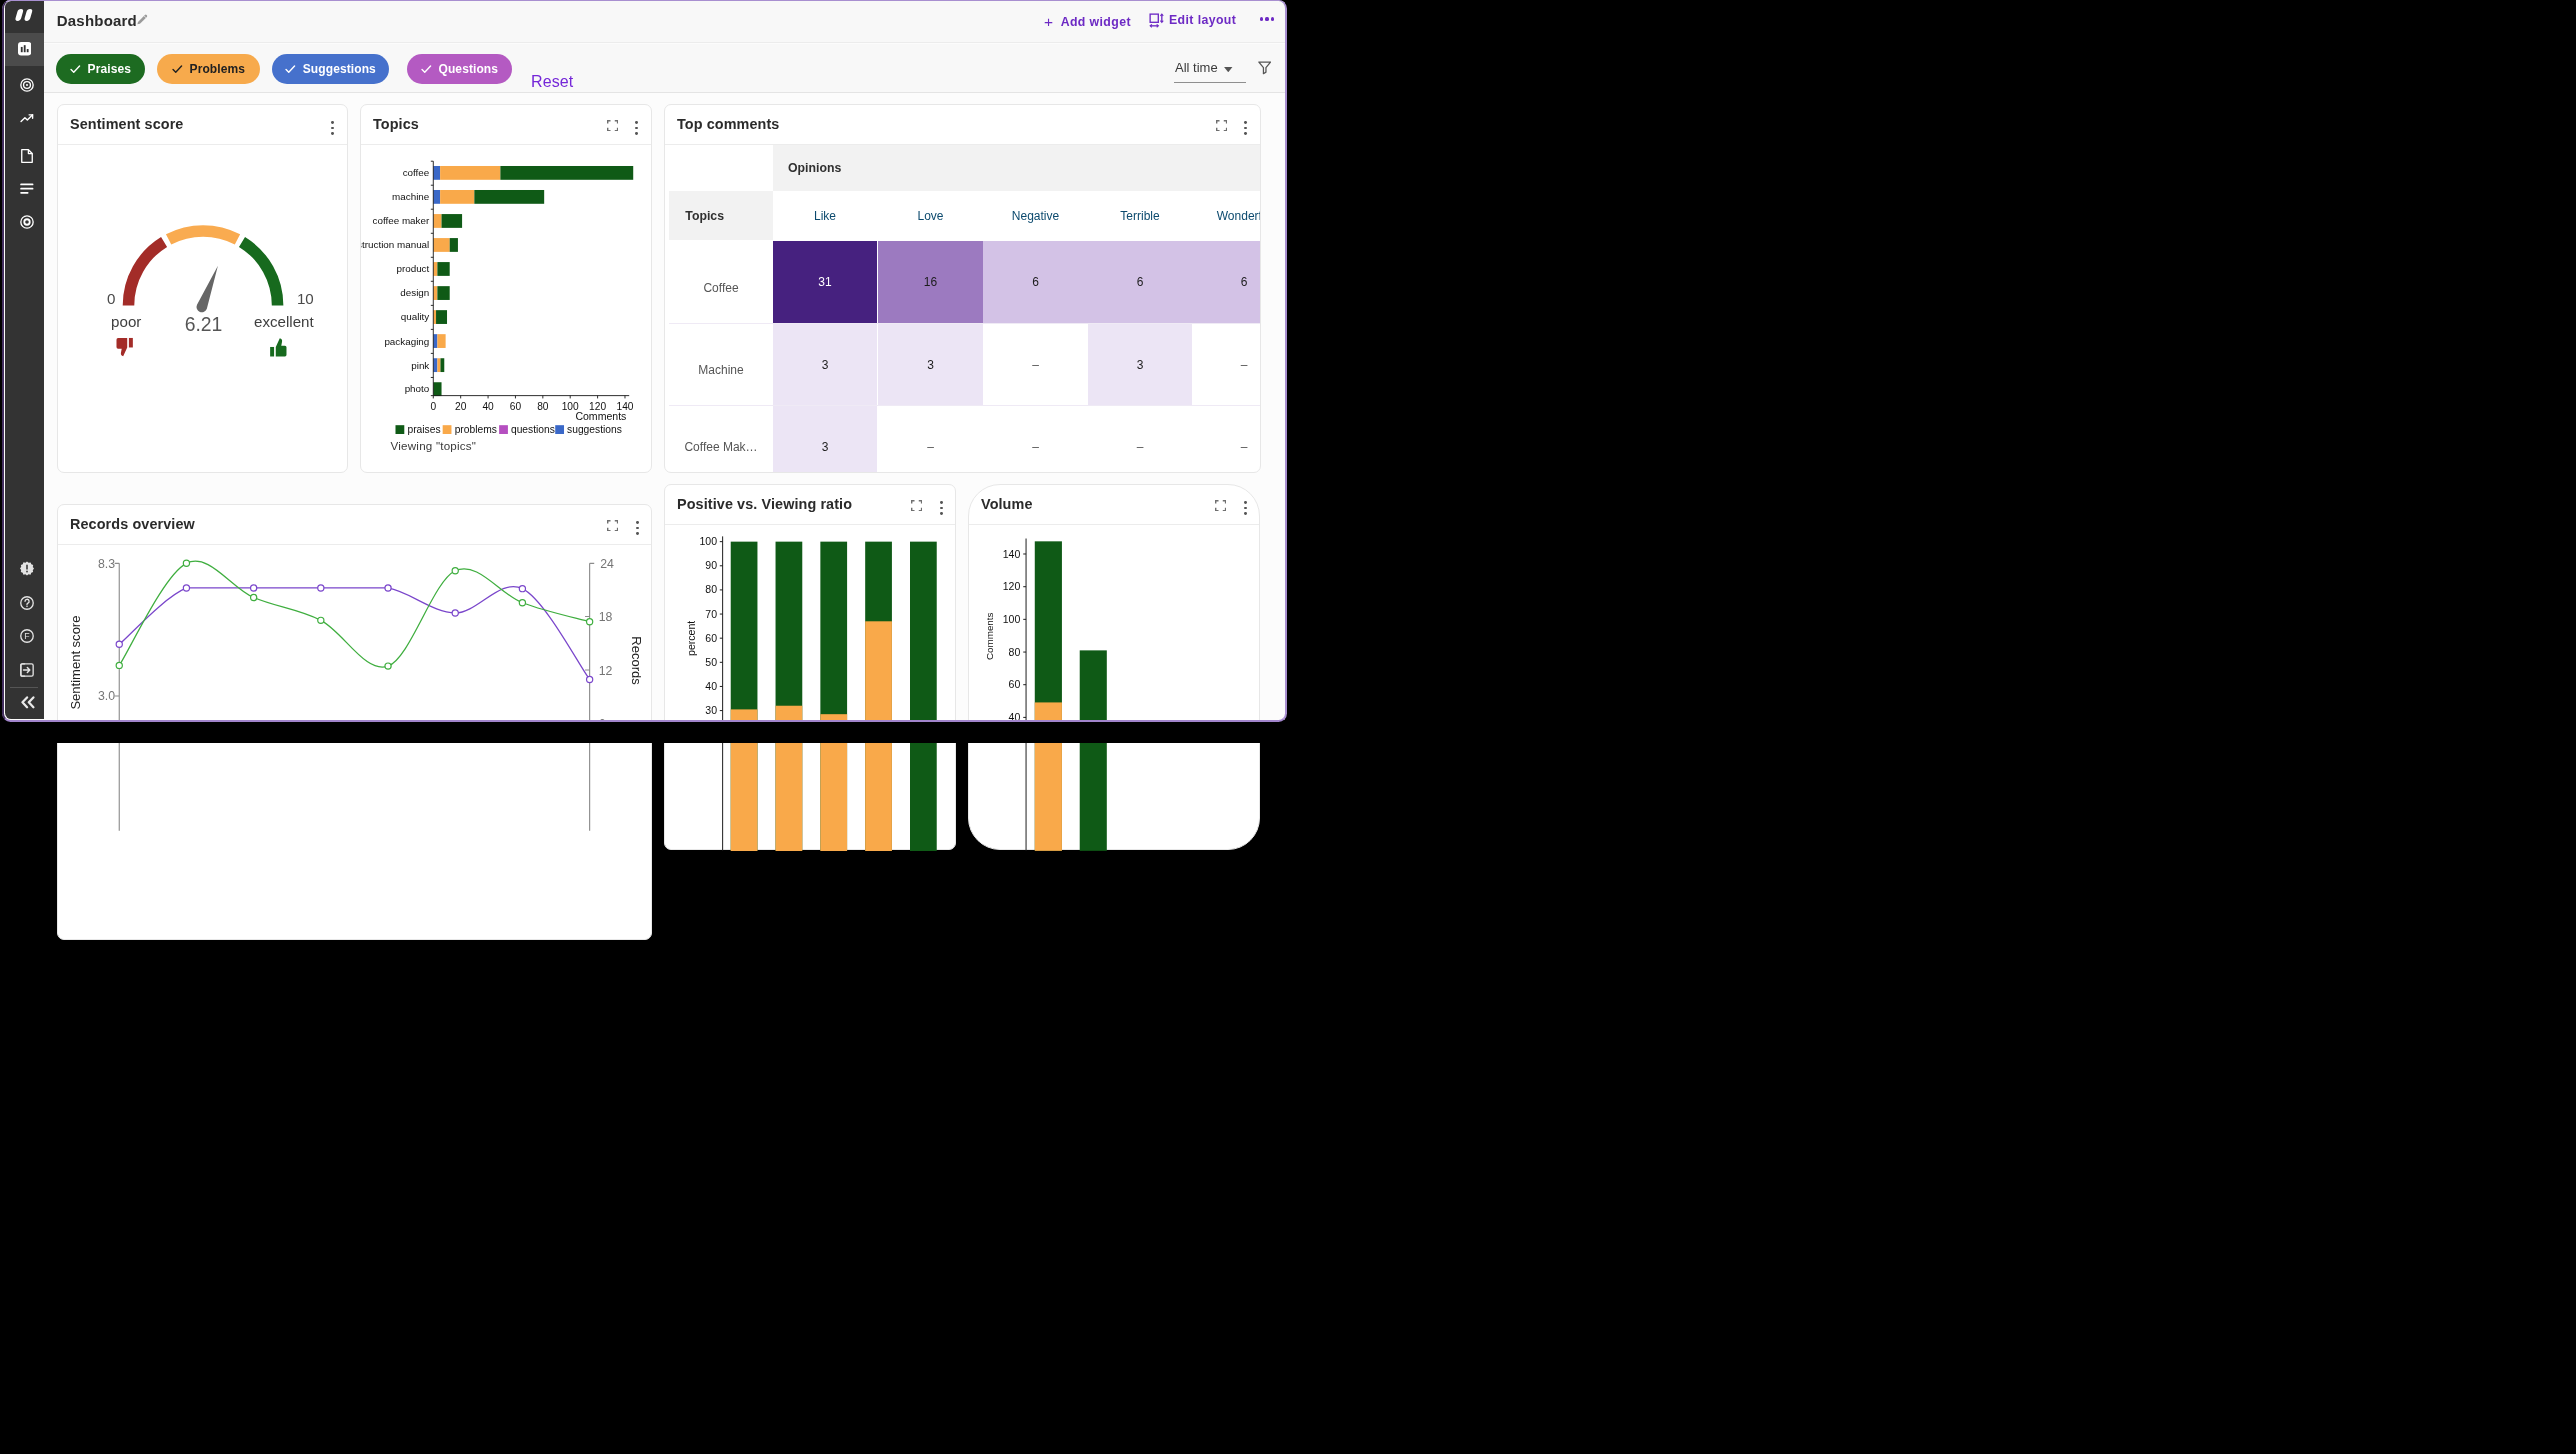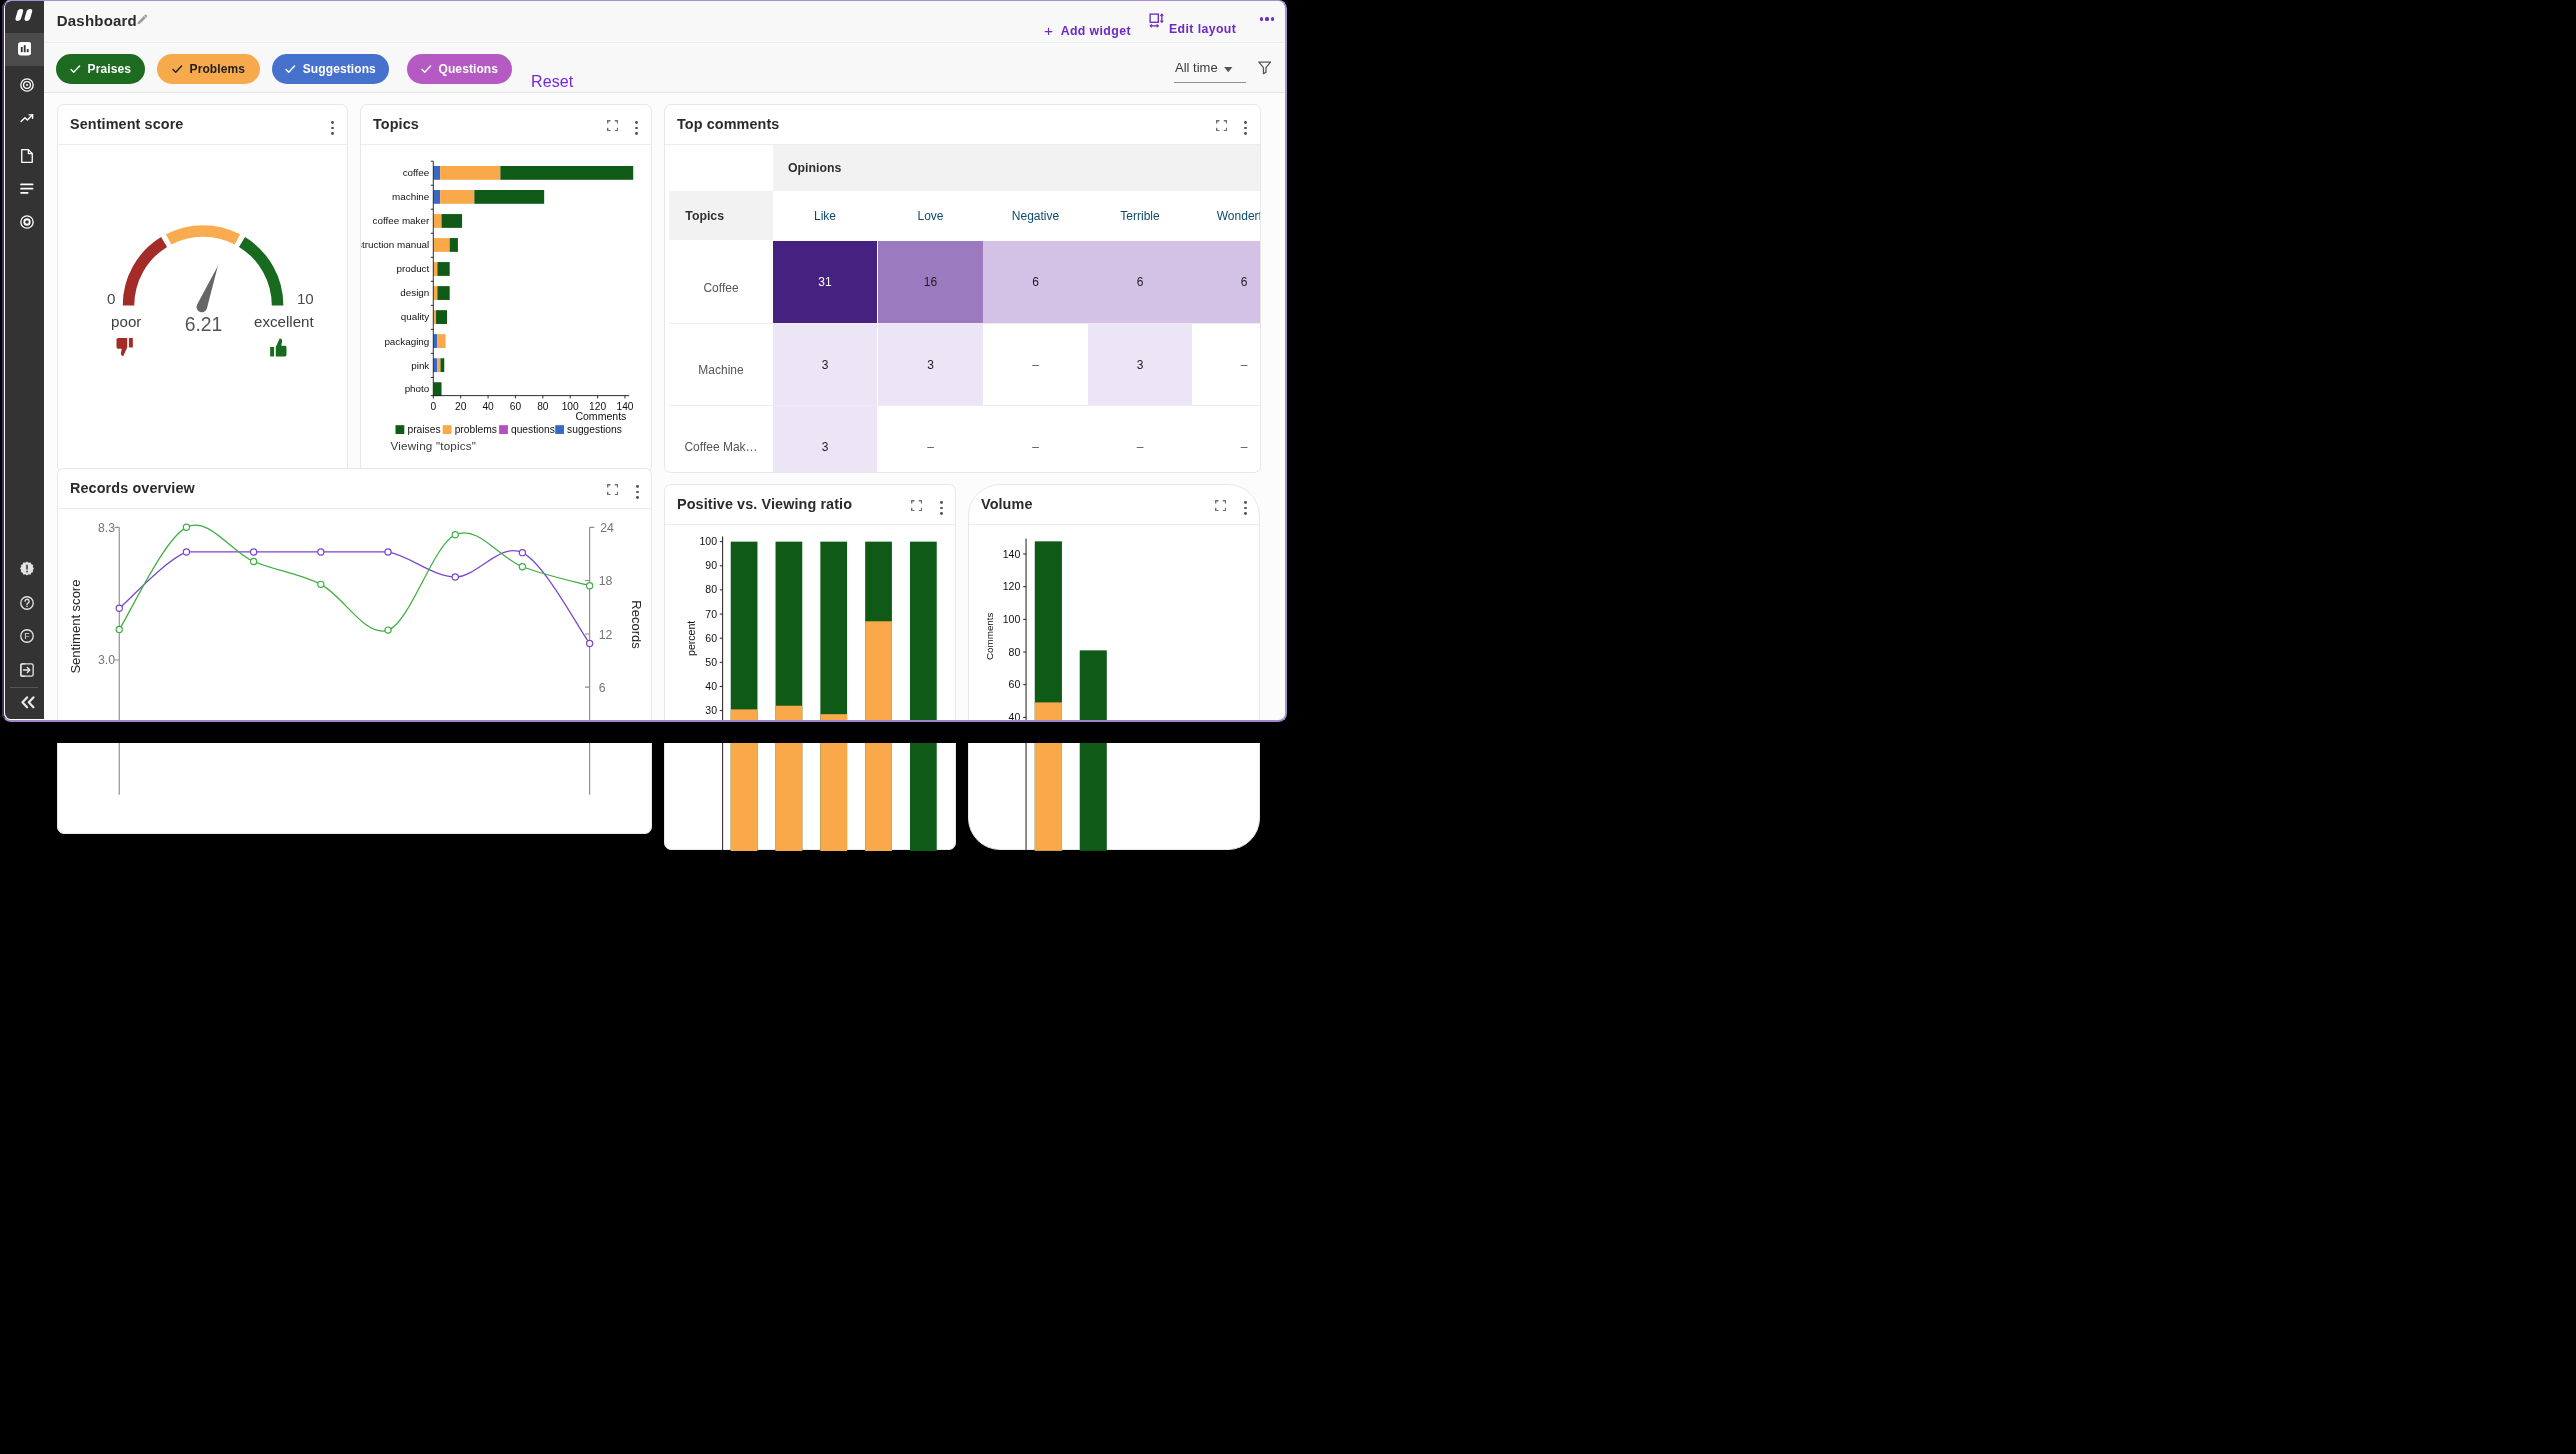--- a/index.html
+++ b/index.html
@@ -9,21 +9,21 @@
 .abs { position:absolute; }
 
 #appbg { left:1.8px; top:0; width:1283px; height:721px; background:#fcfcfc; border-radius:8.5px; }
 #frame { left:1.8px; top:0; width:1285px; height:722px; border-top:1.4px solid #a88fd0; border-right:2.5px solid #a88fd0; border-bottom:2.1px solid #a184cb; border-left:2.8px solid #443060; border-radius:8.5px; box-shadow:0 0 0 21px #000; z-index:50; pointer-events:none; }
 
 #sidebar { left:4.6px; top:1.4px; width:39px; height:718px; background:#333333; border-radius:6.3px 0 0 6.3px; }
 #sb-active { left:0; top:32px; width:39px; height:33px; background:#4b4b4b; position:absolute; }
 
 #header { left:44px; top:1.4px; width:1241px; height:42px; background:#f8f8f8; border-bottom:0.7px solid #ececec;padding-left:36px; }
 #h-title { left:12.8px; top:10.6px; font-size:15px; font-weight:700; color:#2b2b2b; letter-spacing:0.2px; }
-.plink { color:#6d2ac4; font-size:12.3px; font-weight:600; letter-spacing:0.4px;margin-top:9px; }
+.plink { color:#6d2ac4; font-size:12.3px; font-weight:600; letter-spacing:0.4px; }
 
 #fbar { left:44px; top:44px; width:1241px; height:49px; background:#f8f8f8; border-bottom:0.7px solid #e4e4e4; }
 .pill { position:absolute; top:10.2px; height:30px; border-radius:15px; display:flex; align-items:center; justify-content:center; gap:7px; font-size:12px; font-weight:600; letter-spacing:0.1px; }
 .pill svg { flex:0 0 auto; }
 
 .card { position:absolute; background:#fff; border:0.7px solid #e7e7e7; border-radius:7px; }
 .chead { position:absolute; left:0; top:0; right:0; height:40px; border-bottom:0.7px solid #ececec; }
 .ctitle { position:absolute; left:12px; top:11.3px; font-size:14.4px; font-weight:700; color:#2b2b2b; letter-spacing:0.1px; }
 .dots3 { position:absolute; top:14px; z-index:5; }
 .dots3 span { display:block; width:2.8px; height:2.8px; border-radius:50%; background:#555; margin:2.4px 0; }
@@ -337,21 +337,21 @@
       <div class="abs rowlab" style="top:295px;">Coffee Mak…</div>
       <div class="abs cell" style="left:104px;top:261px;width:104px;height:82px;background:#ece5f5;color:#1d1d1d;">3</div>
       <div class="abs cell" style="left:209px;top:261px;width:105px;height:82px;color:#555;">–</div>
       <div class="abs cell" style="left:314px;top:261px;width:105px;height:82px;color:#555;">–</div>
       <div class="abs cell" style="left:419px;top:261px;width:104px;height:82px;color:#555;">–</div>
       <div class="abs cell" style="left:523px;top:261px;width:104px;height:82px;color:#555;">–</div>
       <div class="abs" style="left:0;top:178px;width:597px;height:0.7px;background:#efeaf5;"></div>
       <div class="abs" style="left:0;top:260px;width:597px;height:0.7px;background:#efeaf5;"></div>
     </div>
   </div>
-  <div class="card" id="card4" style="left:57px;top:468px;width:595px;height:366px;">
+  <div class="card" id="card4" style="left:57px;top:504px;width:595px;height:436px;">
     <div class="chead"></div>
       <div class="ctitle">Records overview</div>
     <svg class="fsic" style="left:549px;" width="11.3" height="11.3" viewBox="0 0 16 16" fill="none" stroke="#6f6f6f" stroke-width="2">
       <path d="M1 5 V1 H5 M11 1 H15 V5 M15 11 V15 H11 M5 15 H1 V11"></path>
     </svg>
     <div class="dots3" style="left:578px;">
         <span></span>
         <span></span>
         <span></span>
       </div>

